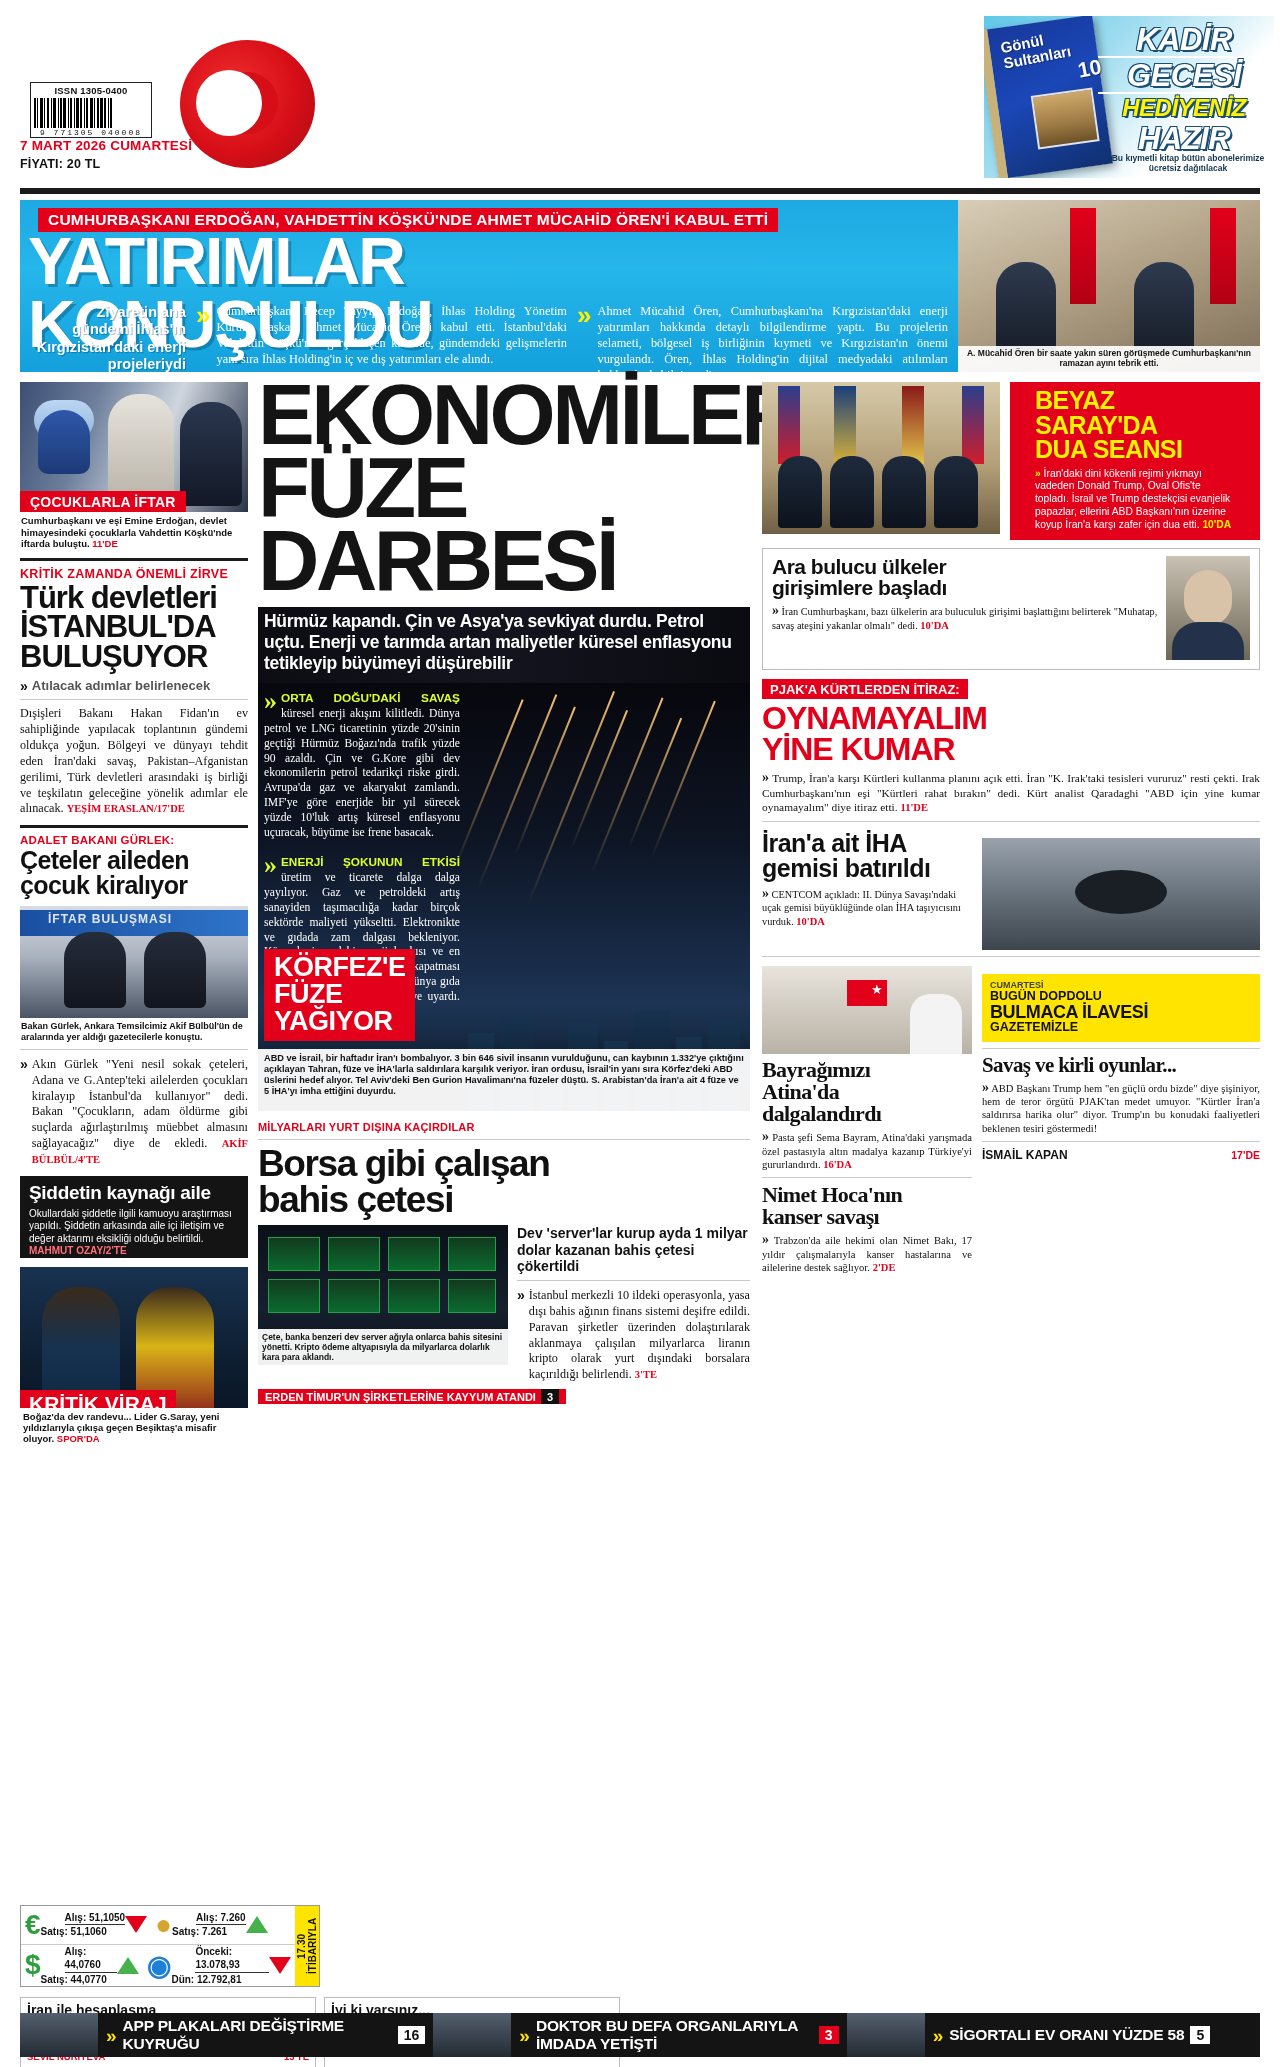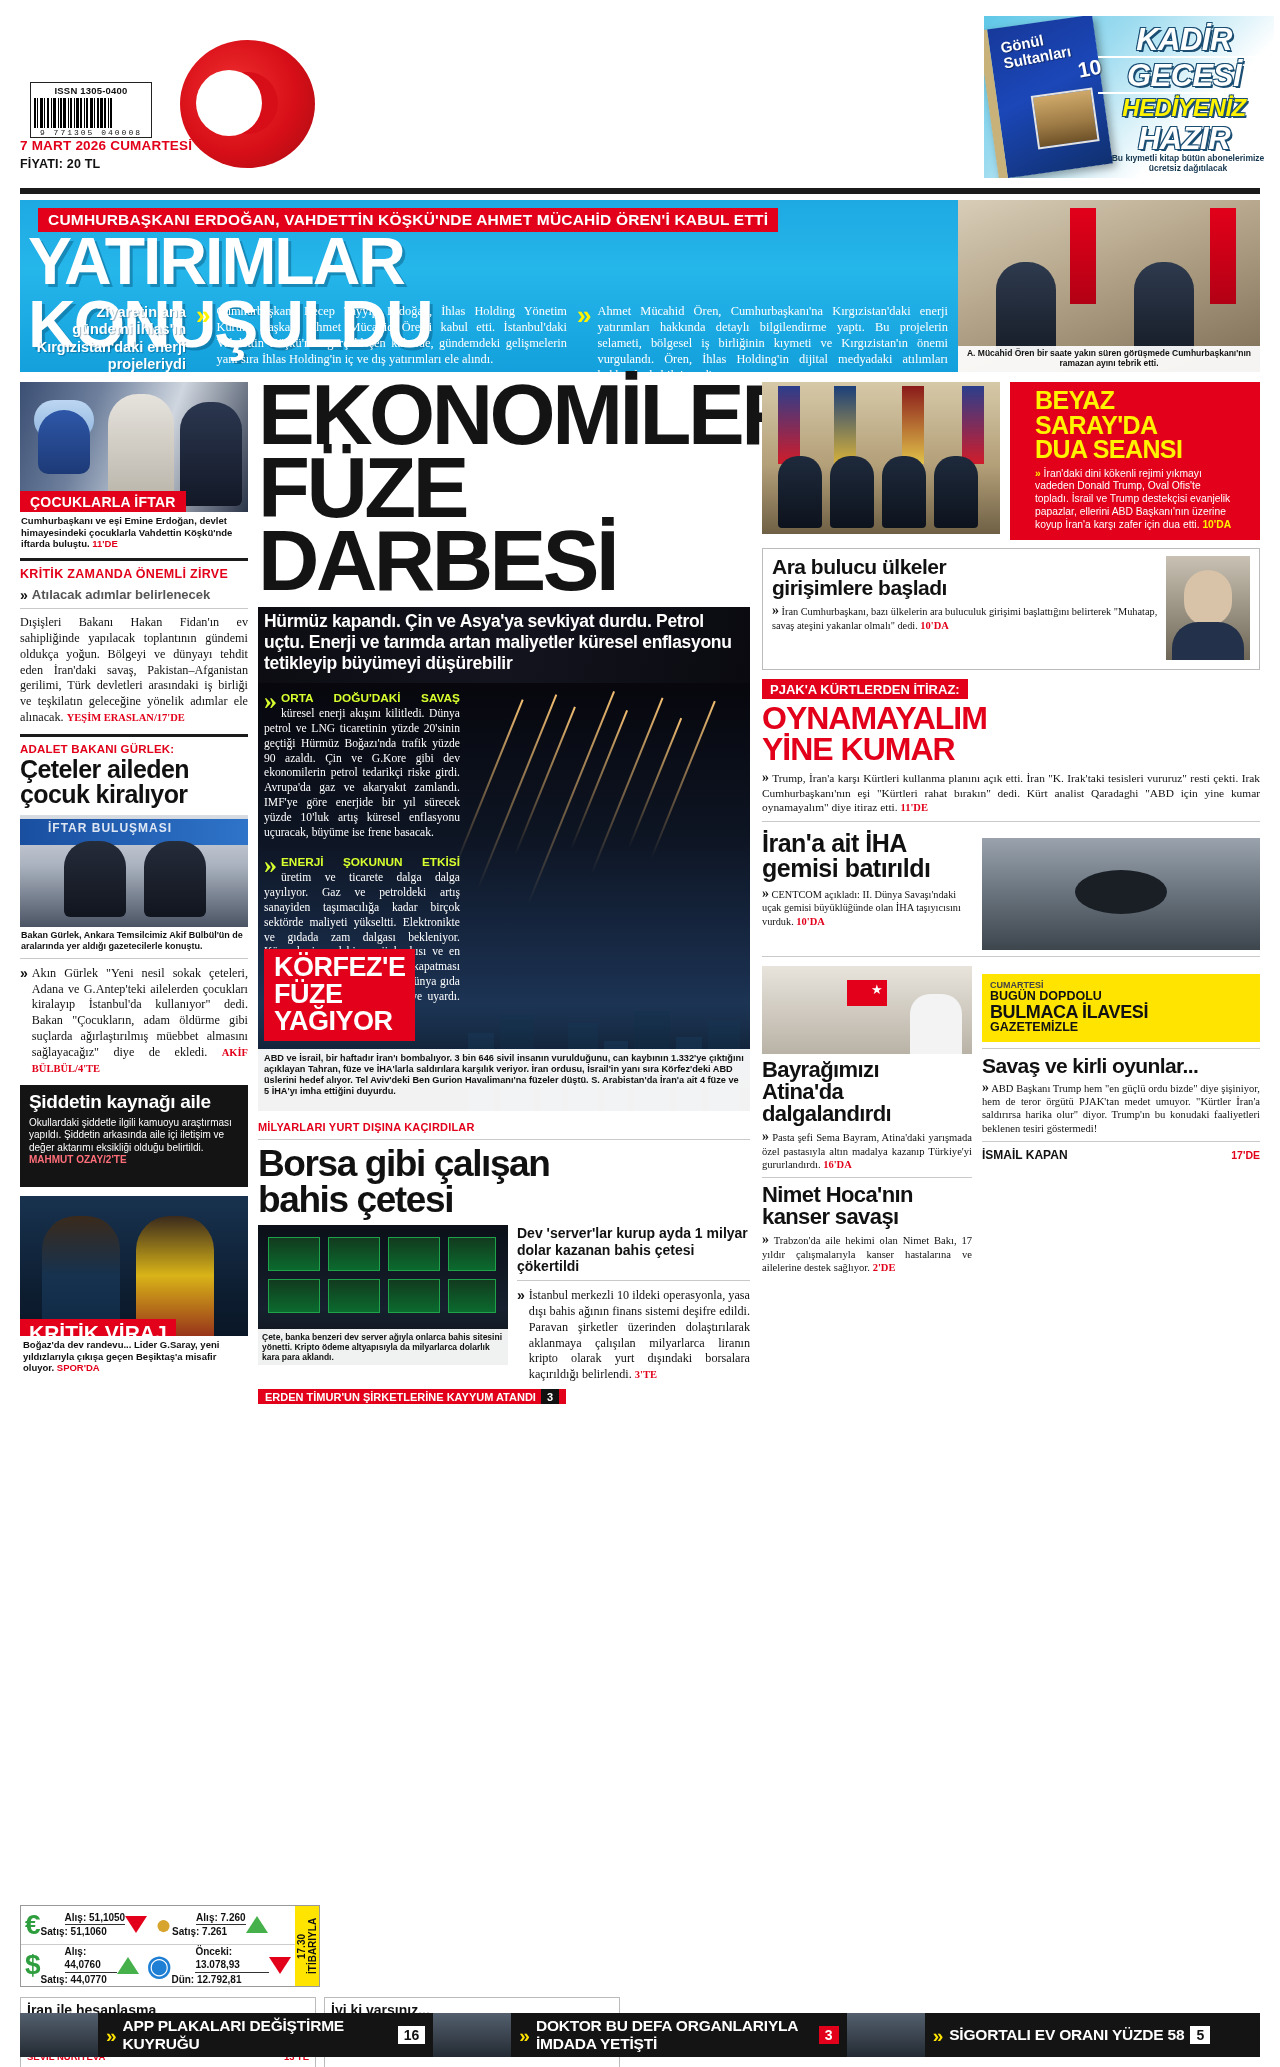--- a/index.html
+++ b/index.html
@@ -188,21 +188,21 @@
     width: 228px; height: 112px; margin-top: 8px; position: relative; overflow: hidden;
     background: linear-gradient(180deg,#d8dce3 0%,#aab2bf 45%,#4a5464 100%);
   }
   .lc-photo2 .banner-strip { position:absolute; left:0; right:0; top:4px; height:26px; background:linear-gradient(90deg,#1a4fa0 0%,#2e74c9 100%); }
   .lc-photo2 .bs-text { position:absolute; left:28px; top:6px; font-size:12px; color:#fff; font-weight:bold; letter-spacing:1px; opacity:.85;}
   .lc-photo2 .m1, .lc-photo2 .m2 { position:absolute; bottom:10px; width:62px; height:76px; border-radius:26px 26px 6px 6px; background:linear-gradient(180deg,#252c3a 0%,#11151e 100%); }
   .lc-photo2 .m1 { left: 44px; }
   .lc-photo2 .m2 { left: 124px; }
   .lc-cap2 { font-size: 9px; line-height: 1.2; padding: 3px 1px 0; font-weight: bold; }
   .black-box {
-    background: #141414; color: #fff; padding: 7px 9px 20px; margin-top: 8px;
+    background: #141414; color: #fff; padding: 7px 9px 0; margin-top: 8px;
   }
   .black-box h3 { font-size: 19px; font-weight: bold; letter-spacing: -.3px; line-height: 1.05; }
   .black-box p { font-size: 10px; line-height: 1.25; margin-top: 5px; }
   .lc-sport {
     width: 228px; height: 180px; margin-top: 9px; position: relative; overflow: hidden;
     background: linear-gradient(180deg,#18324f 0%,#0d1d30 55%,#06101d 100%);
   }
   .lc-sport .pl1, .lc-sport .pl2 {
     position: absolute; bottom: 28px; width: 78px; height: 132px; border-radius: 34px 34px 8px 8px;
   }
@@ -314,21 +314,21 @@
   .rc-2col { display: flex; gap: 10px; margin-top: 9px; }
   .rc-c1 { flex: 0 0 210px; }
   .rc-c2 { flex: 1; }
   .small-photo {
     width: 100%; height: 88px; position: relative; overflow: hidden;
     background: linear-gradient(180deg,#e8e4dc 0%,#b9b2a6 100%);
   }
   .small-photo .flagTR { position: absolute; left: 50%; top: 14px; transform: translateX(-50%); width: 40px; height: 26px; background: #e2001a; }
   .small-photo .flagTR::after { content: "★"; position: absolute; left: 24px; top: 2px; color: #fff; font-size: 13px; }
   .small-photo .chef { position: absolute; right: 10px; bottom: 0; width: 52px; height: 60px; border-radius: 20px 20px 0 0; background: #f3f3f3; }
-  .mini-head { font-size: 22px; font-weight: bold; line-height: 1.0; letter-spacing: -.6px; margin-top: 5px; }
+  .mini-head { font-size: 22px; font-weight: bold; line-height: 1.0; letter-spacing: -.6px; margin-top: 5px; font-family: Liberation Serif, serif; }
   .mini-body { font-family: "Liberation Serif", serif; font-size: 10.6px; line-height: 1.26; margin-top: 5px; text-align: justify; }
   .yellow-box {
     background: #ffe400; padding: 6px 8px 7px; margin-top: 8px;
   }
   .yellow-box .yb-l1 { font-size: 12.5px; font-weight: bold; line-height: 1.05; }
   .yellow-box .yb-l2 { font-size: 18px; font-weight: bold; line-height: 1.0; letter-spacing: -.4px; }
   .yellow-box .yb-top { font-size: 9px; font-weight: bold; color: #444; }
 
   
   .bottom-strip { position: absolute; left: 20px; top: 1905px; width: 1240px; }
@@ -492,20 +492,25 @@
         <div class="lc-badge">ÇOCUKLARLA İFTAR</div>
       </div>
       <div class="lc-cap">
         <span>Cumhurbaşkanı ve eşi Emine Erdoğan, devlet himayesindeki çocuklarla Vahdettin Köşkü'nde iftarda buluştu.</span>
         <span class="pg-ref">11'DE</span>
       </div>
 
       <div class="rule-mid"></div>
 
       <div class="kicker-red">KRİTİK ZAMANDA ÖNEMLİ ZİRVE</div>
+      <div class="lc-head">
+        <div>Türk devletleri</div>
+        <div>İSTANBUL'DA</div>
+        <div>BULUŞUYOR</div>
+      </div>
       <div class="lc-sub">
         <span class="chev-dark">»</span>
         <span class="lc-sub-t">Atılacak adımlar belirlenecek</span>
       </div>
       <div class="rule-thin"></div>
       <div class="body-serif">
         <span>Dışişleri Bakanı Hakan Fidan'ın ev sahipliğinde yapılacak toplantının gündemi oldukça yoğun. Bölgeyi ve dünyayı tehdit eden İran'daki savaş, Pakistan–Afganistan gerilimi, Türk devletleri arasındaki iş birliği ve teşkilatın geleceğine yönelik adımlar ele alınacak.</span>
         <span class="byline">YEŞİM ERASLAN/17'DE</span>
       </div>
 

